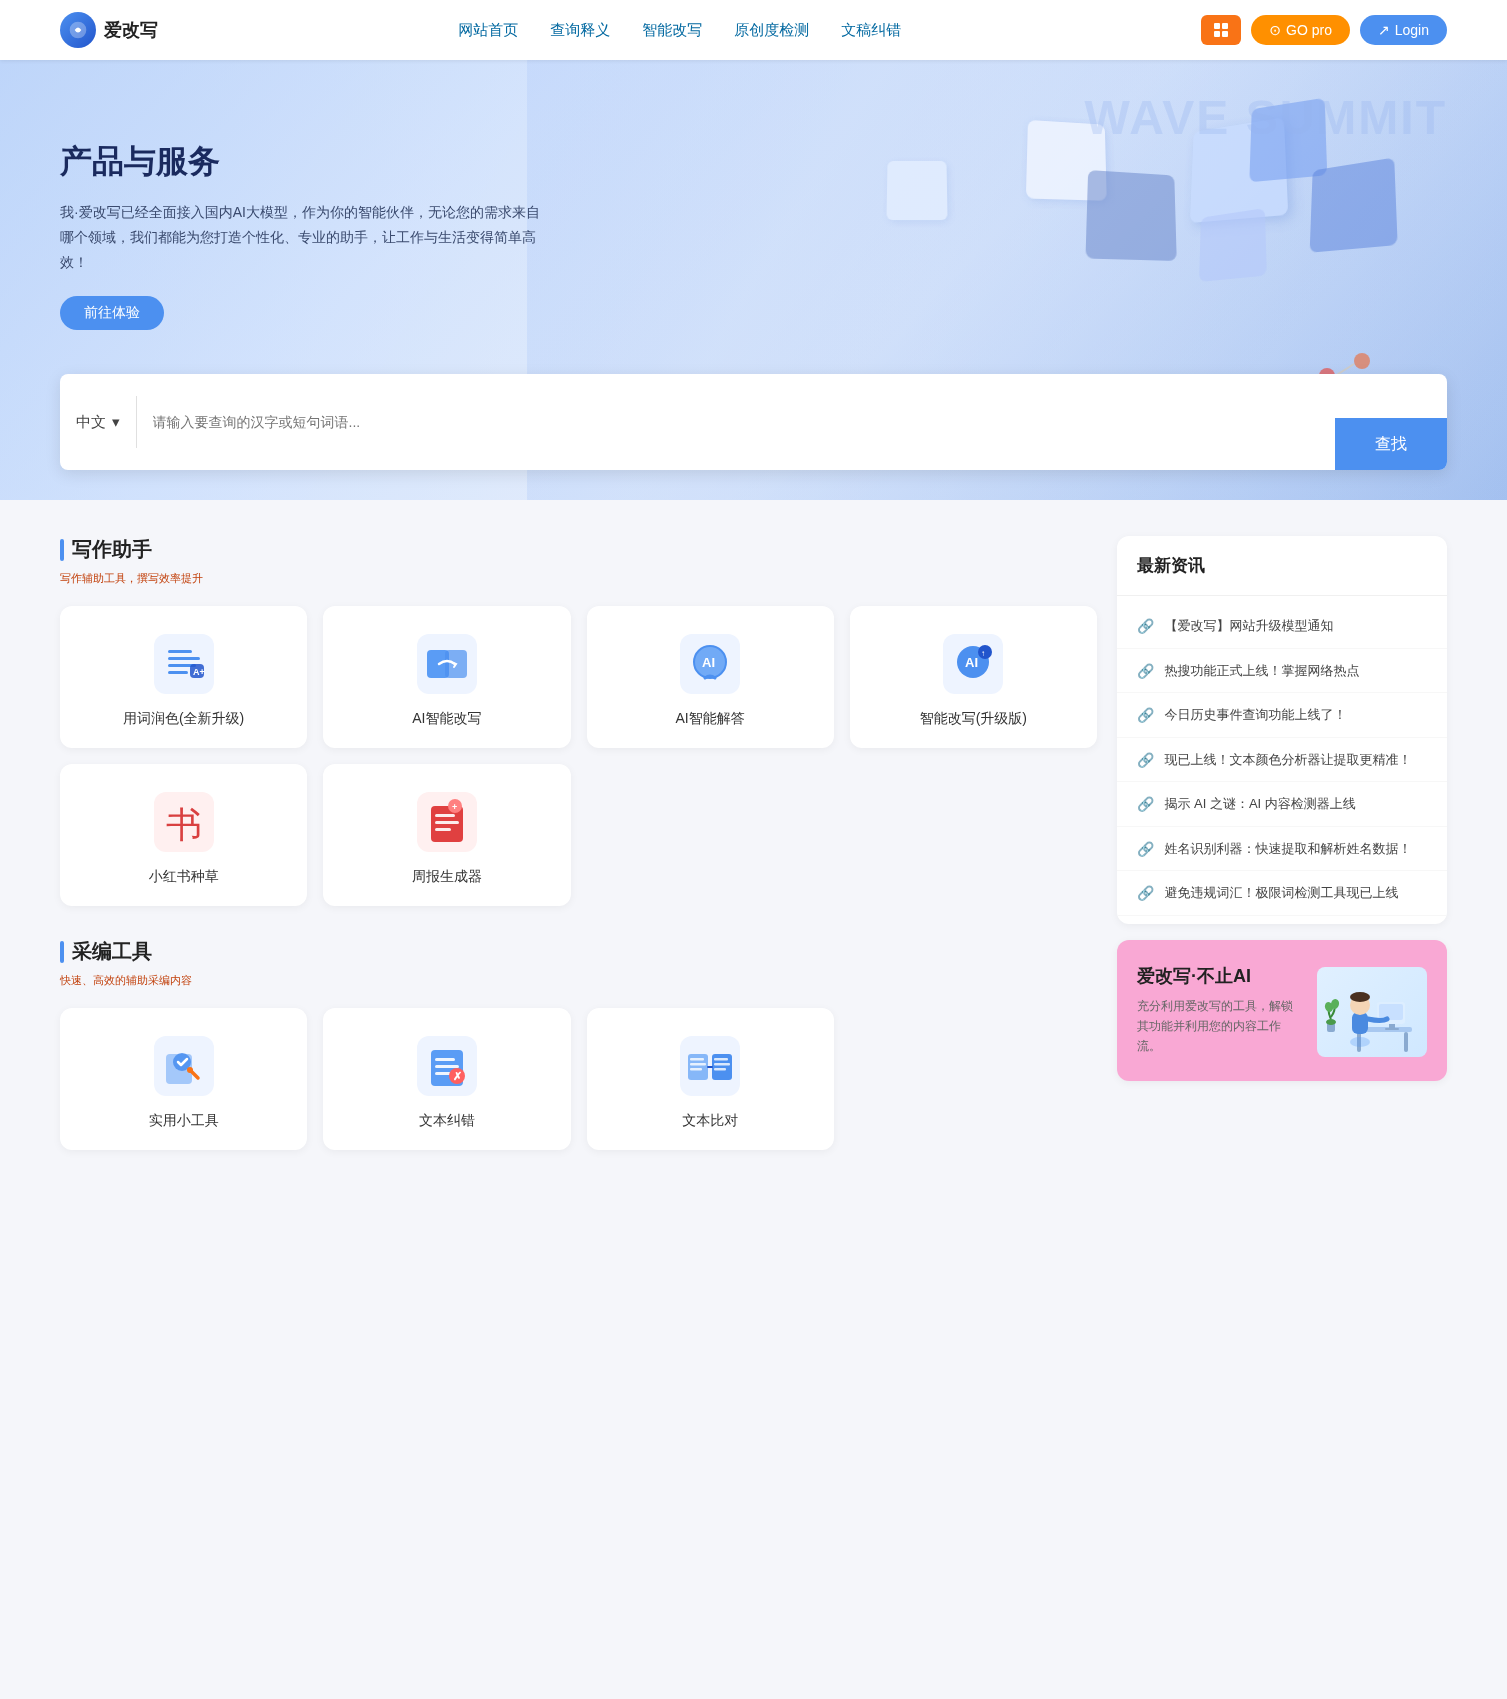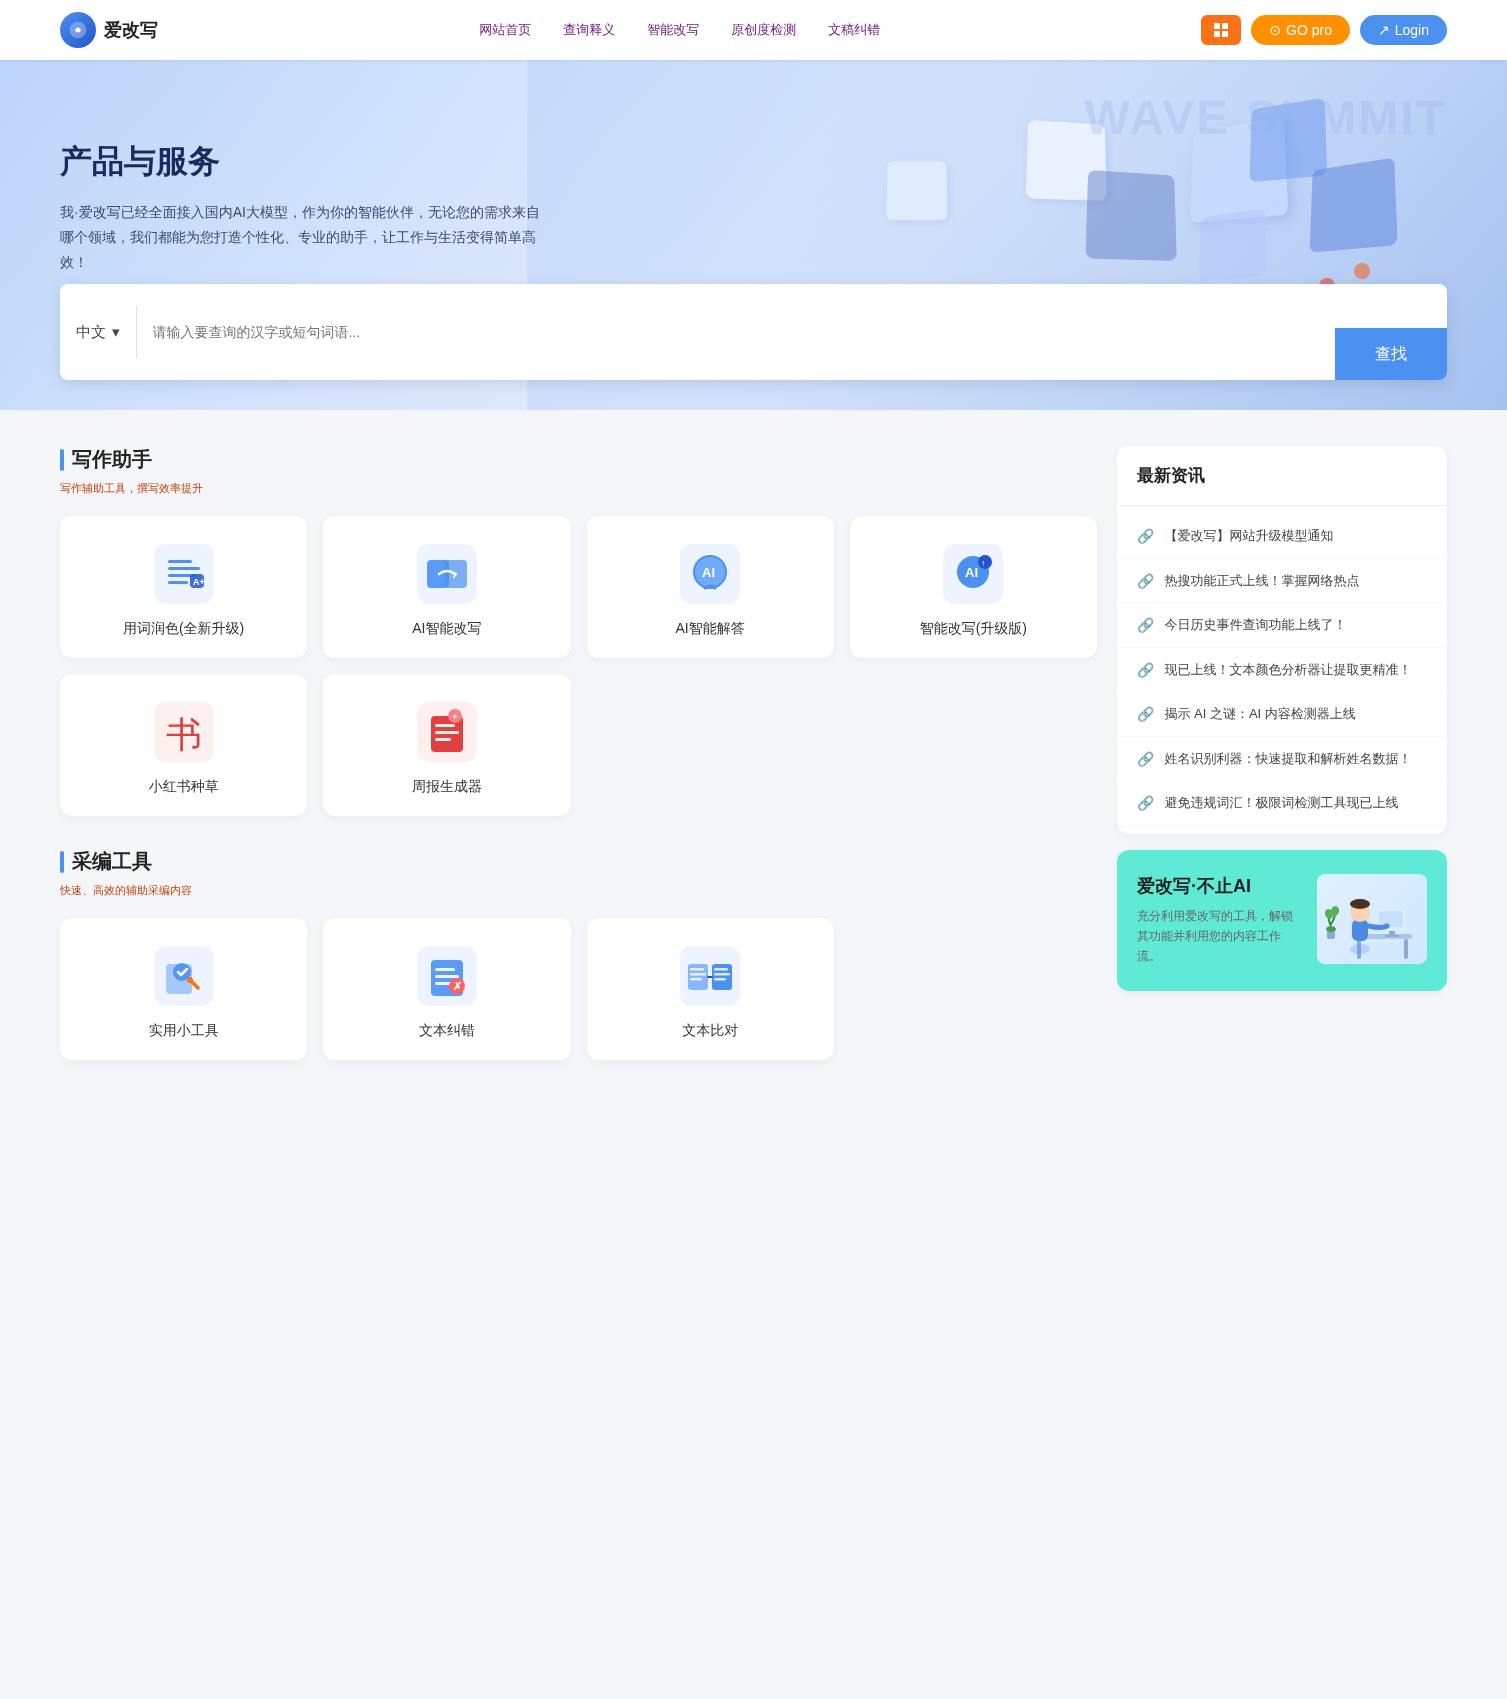--- a/index.html
+++ b/index.html
@@ -13,39 +13,39 @@
     }
     .navbar-logo { display: flex; align-items: center; gap: 8px; cursor: pointer; }
     .navbar-logo .logo-icon {
       width: 36px; height: 36px; border-radius: 50%;
       background: linear-gradient(135deg,#4c90f0,#2255cc);
       display: flex; align-items: center; justify-content: center; color: #fff; font-size: 16px; font-weight: bold;
     }
     .navbar-logo .logo-text { font-size: 18px; font-weight: 700; color: #222; }
     .navbar-links { display: flex; gap: 32px; }
     .navbar-links a {
-      font-size: 13px; color: #701a75; text-decoration: none; cursor: pointer;
+      font-size: 15px; color: #0369a1; text-decoration: none; cursor: pointer;
     }
     .navbar-actions { display: flex; align-items: center; gap: 10px; }
     .btn-grid {
       background: #f97316; border: none; border-radius: 6px; padding: 7px 12px;
       color: #fff; cursor: pointer; font-size: 14px; display: flex; align-items: center;
     }
     .btn-go {
       background: #ff9000; border: none; border-radius: 20px; padding: 7px 18px;
       color: #fff; cursor: pointer; font-size: 14px; display: flex; align-items: center; gap: 5px;
     }
     .btn-login {
       background: #4c90f0; border: none; border-radius: 20px; padding: 7px 18px;
       color: #fff; cursor: pointer; font-size: 14px; display: flex; align-items: center; gap: 5px;
     }
 
     
     .hero {
-      position: relative; height: 350px; overflow: hidden;
+      position: relative; height: 440px; overflow: hidden;
       background: linear-gradient(135deg, #c8d9f5 0%, #dce7fb 30%, #e8eefa 60%, #b8ccee 100%);
     }
     .hero-overlay {
       position: absolute; inset: 0;
       background: linear-gradient(120deg, rgba(180,210,255,0.5) 0%, rgba(220,235,255,0.3) 50%, rgba(100,150,240,0.2) 100%);
     }
     .hero-content {
       position: relative; z-index: 2; padding: 80px 60px 0; max-width: 600px;
     }
     .hero-title { font-size: 32px; font-weight: 700; color: #1a2a5e; margin-bottom: 16px; }
@@ -116,23 +116,23 @@
     .news-list { padding: 8px 0; }
     .news-item {
       display: flex; align-items: flex-start; gap: 10px;
       padding: 12px 20px; cursor: pointer; border-bottom: 1px solid #f7f7f7;
     }
     .news-link-icon { color: #4c90f0; font-size: 14px; flex-shrink: 0; margin-top: 2px; }
     .news-text { font-size: 13px; color: #444; line-height: 1.5; }
 
     
     .ad-panel {
-      background: #5eead4; border-radius: 12px; margin-top: 16px;
+      background: #f9a8d4; border-radius: 12px; margin-top: 16px;
       box-shadow: 0 2px 8px rgba(0,0,0,0.05); padding: 24px 20px;
-      display: flex; align-items: flex-start; justify-content: space-between;
+      display: flex; align-items: flex-end; justify-content: space-between;
     }
     .ad-text h3 { font-size: 18px; font-weight: 700; color: #222; margin-bottom: 8px; }
     .ad-text p { font-size: 12px; color: #666; line-height: 1.7; max-width: 160px; }
     .ad-figure {
       width: 110px; height: 90px;
       background: linear-gradient(135deg, #e0f0ff, #d0e8ff);
       border-radius: 8px; display: flex; align-items: center; justify-content: center;
       font-size: 40px; flex-shrink: 0;
     }
   </style>

